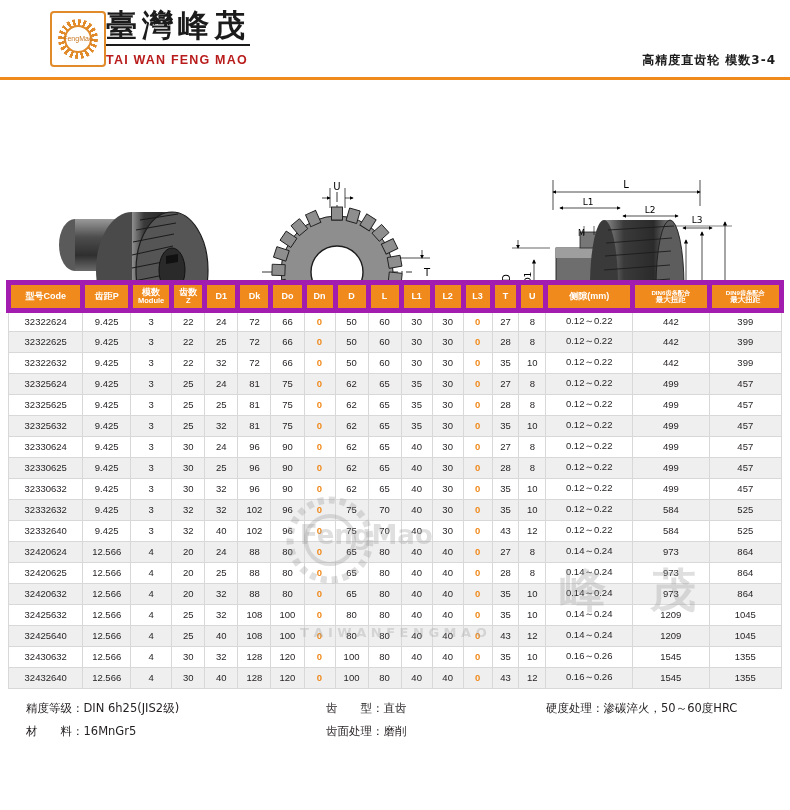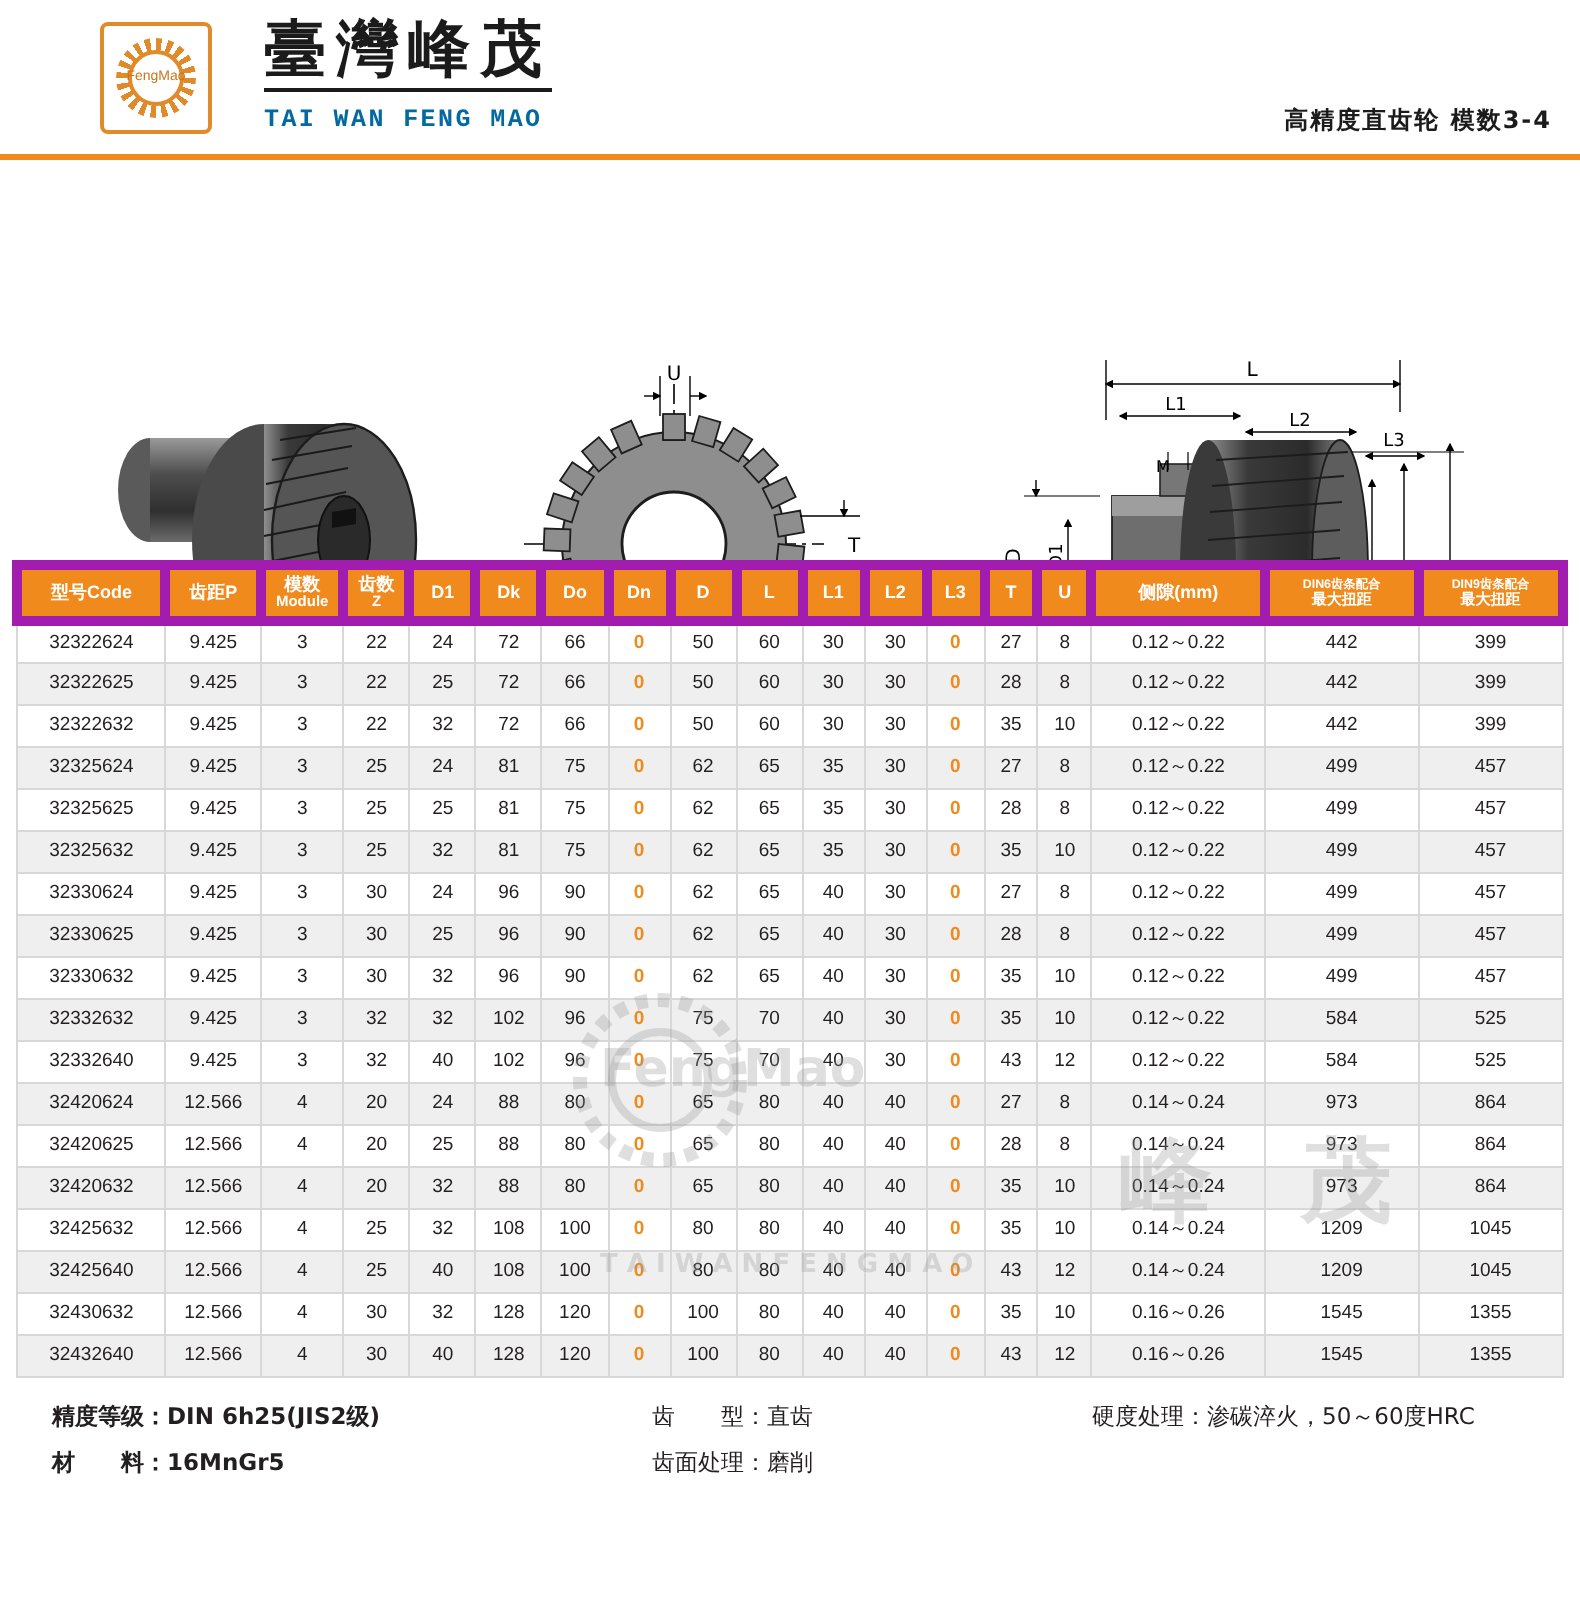--- a/index.html
+++ b/index.html
@@ -22,21 +22,21 @@
     position: relative;
     height: 80px;
     display: flex;
     align-items: center;
     border-bottom: 3px solid #f08a1c;
     padding: 0 8px 0 14px;
   }
   .logo-wrap {
     display: flex;
     align-items: center;
-    gap: 26px;
+    gap: 0;
     padding-left: 36px;
   }
   .logo-mark {
     width: 56px; height: 56px;
     border: 2px solid #e08a2a;
     border-radius: 4px;
     display: flex; align-items: center; justify-content: center;
     position: relative;
     background: #fff;
     flex: none;
@@ -71,23 +71,22 @@
     font-size: 31px;
     font-weight: bold;
     letter-spacing: 5px;
     color: #1b1b1b;
     line-height: 1;
   }
   .brand-en {
     font-size: 12.5px;
     font-weight: bold;
     letter-spacing: 1.2px;
-    color: #0369a1;
+    color: #b91c1c;
     margin-top: 7px;
-    font-family: Liberation Mono, monospace;
   }
   .brand-rule {
     height: 2px;
     background: #1b1b1b;
     margin: 3px 0 3px 0;
   }
   .header-title {
     position: absolute;
     right: 14px;
     bottom: 8px;
@@ -171,21 +170,21 @@
     padding: 6px 14px 0 26px;
     font-size: 11.5px;
     color: #231f20;
     font-family: "DejaVu Sans", sans-serif;
   }
   .footer-row {
     display: flex;
     align-items: baseline;
     margin-bottom: 8px;
   }
-  .f-col-1 { width: 300px; font-weight: bold; }
+  .f-col-1 { width: 300px; }
   .f-col-2 { width: 220px; }
   .f-col-3 { flex: 1; }
   .f-label { letter-spacing: 0px; }
 </style>
 </head>
 <body>
 
 <div id="page">
 
   <div class="header">

